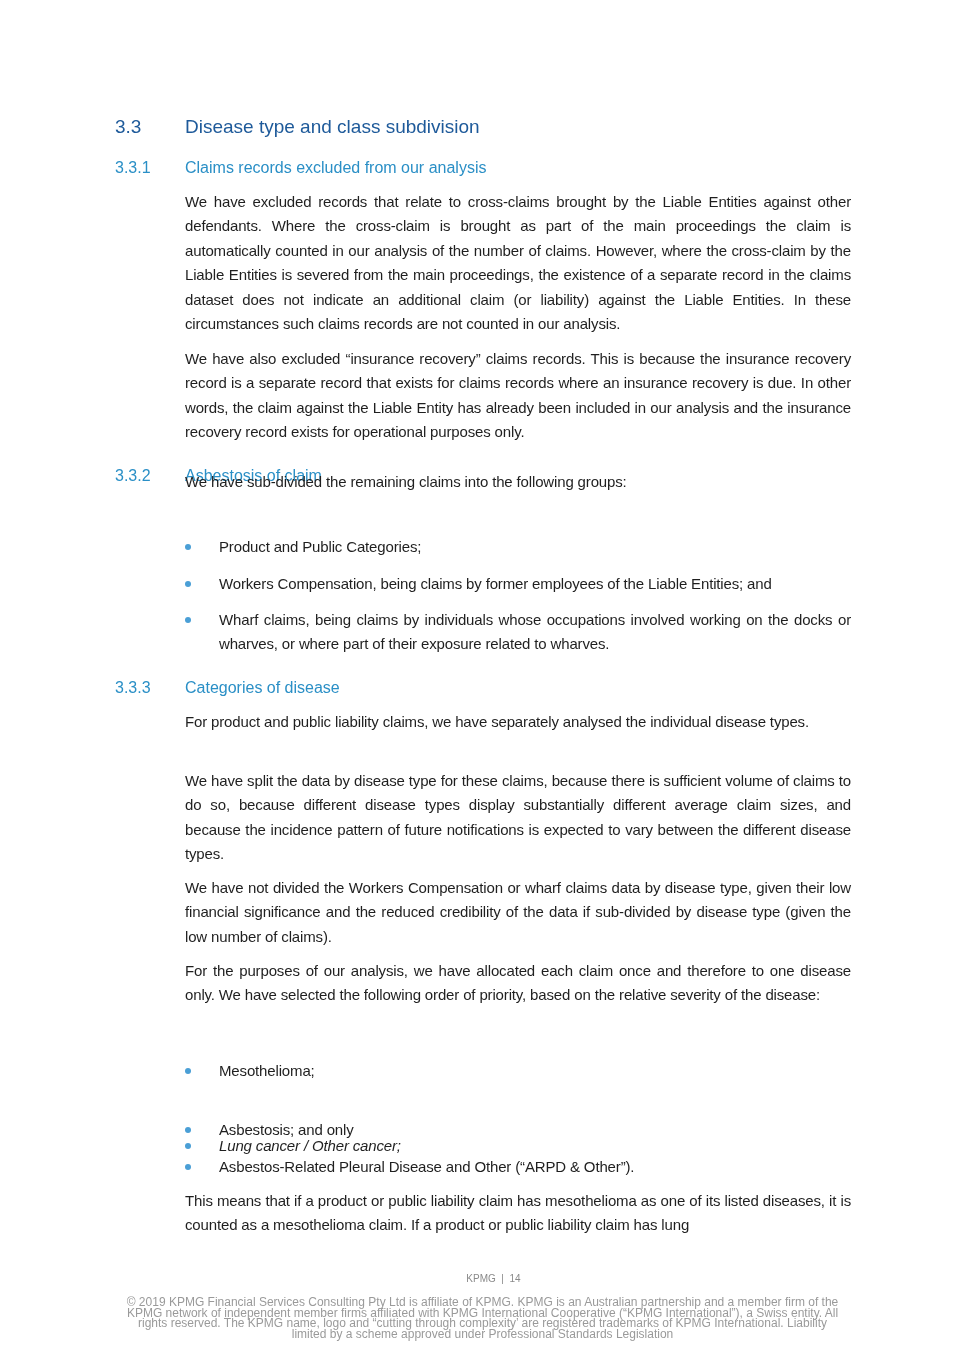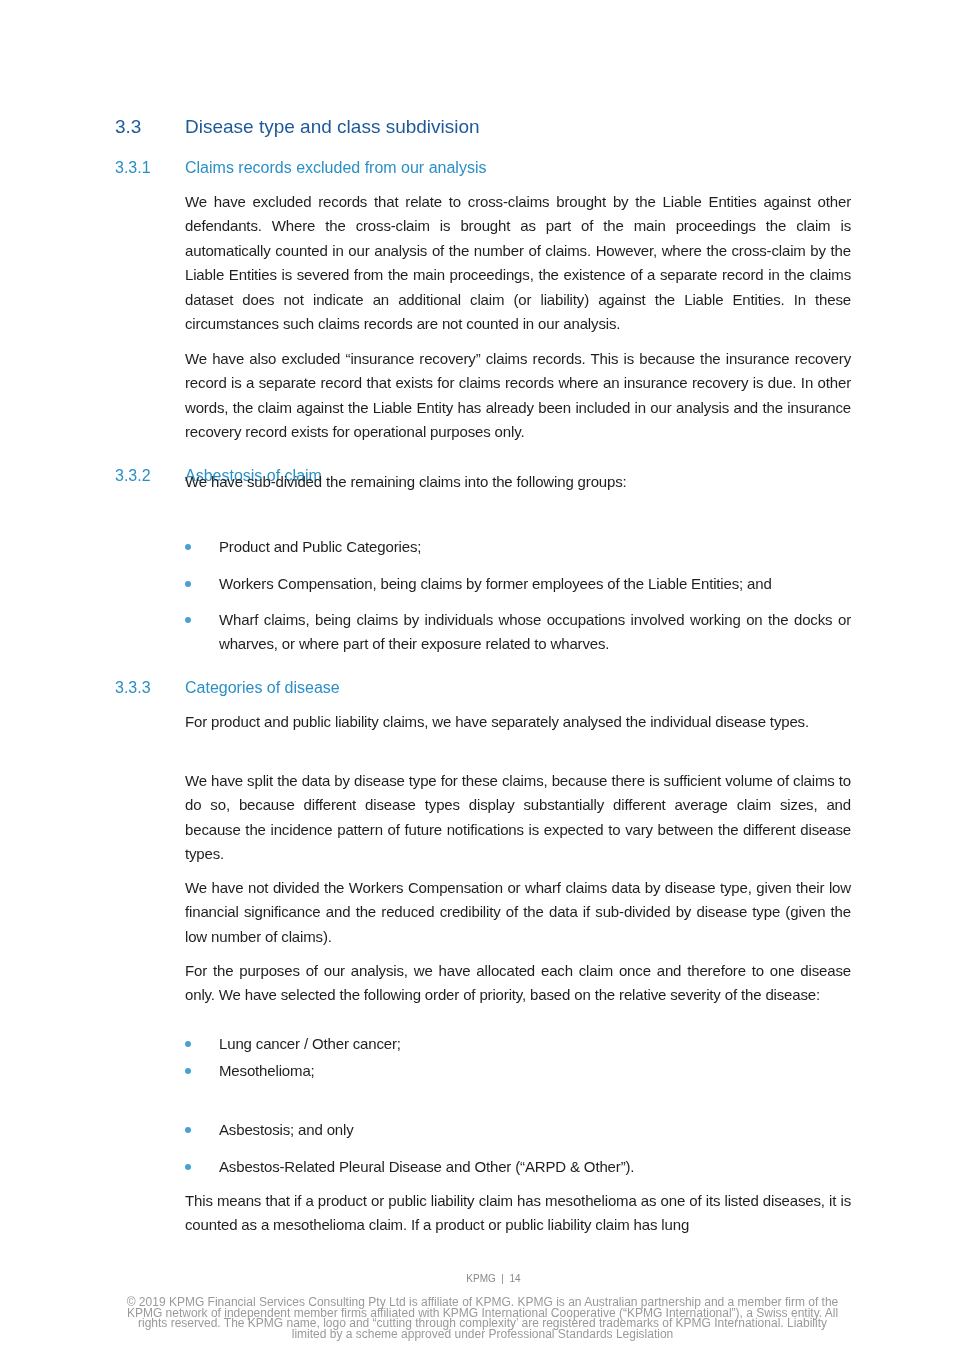--- a/index.html
+++ b/index.html
@@ -129,21 +129,21 @@
   </div>
   <div class="para" style="top:710px;">For product and public liability claims, we have separately analysed the individual disease types.</div>
   <div class="para" style="top:769px;">We have split the data by disease type for these claims, because there is sufficient volume of claims to do so, because different disease types display substantially different average claim sizes, and because the incidence pattern of future notifications is expected to vary between the different disease types.</div>
   <div class="para" style="top:876px;">We have not divided the Workers Compensation or wharf claims data by disease type, given their low financial significance and the reduced credibility of the data if sub-divided by disease type (given the low number of claims).</div>
   <div class="para" style="top:959px;">For the purposes of our analysis, we have allocated each claim once and therefore to one disease only. We have selected the following order of priority, based on the relative severity of the disease:</div>
 
   <div class="bullet" style="top:1059px;">
     <span class="dot" style="background: rgb(74, 159, 214);"></span>
     <span class="btext">Mesothelioma;</span>
   </div>
-  <div class="bullet" style="top:1032px;">
+  <div class="bullet" style="top:1134px;font-style:italic;">
     <span class="dot" style="background: rgb(74, 159, 214);"></span>
     <span class="btext">Lung cancer / Other cancer;</span>
   </div>
   <div class="bullet" style="top:1118px;">
     <span class="dot" style="background: rgb(74, 159, 214);"></span>
     <span class="btext">Asbestosis; and only</span>
   </div>
   <div class="bullet" style="top:1155px;">
     <span class="dot" style="background: rgb(74, 159, 214);"></span>
     <span class="btext">Asbestos-Related Pleural Disease and Other (“ARPD &amp; Other”).</span>

